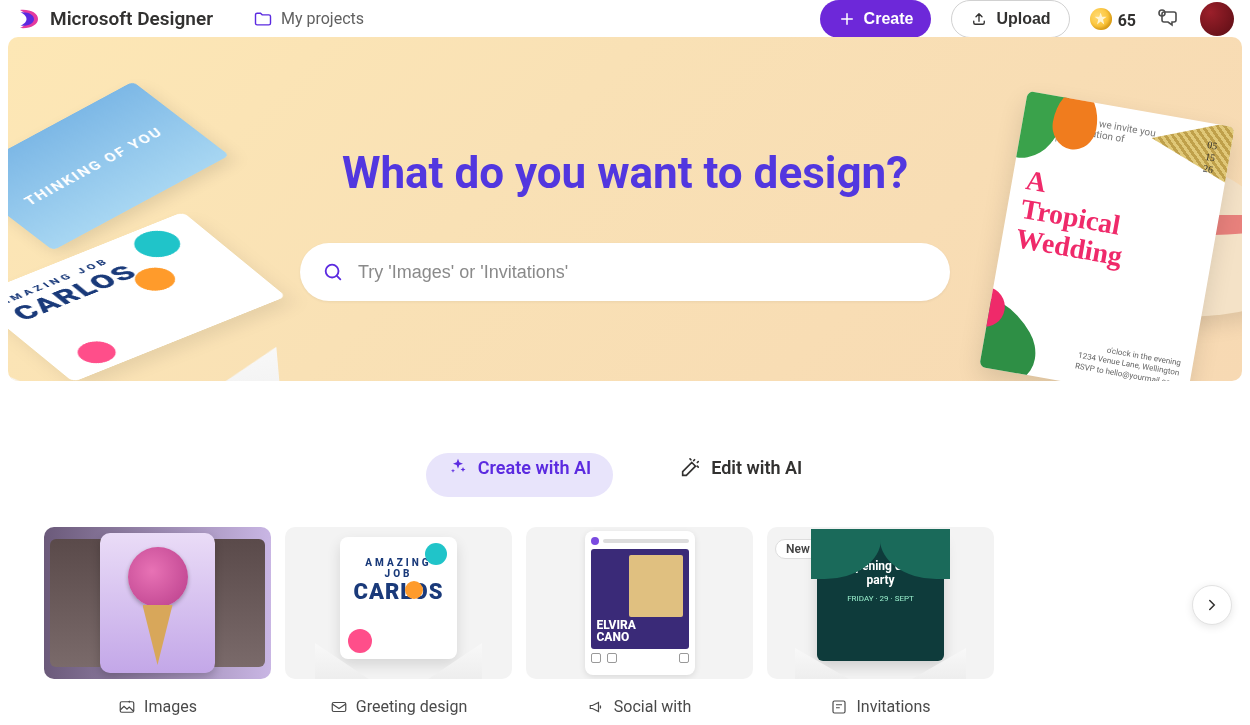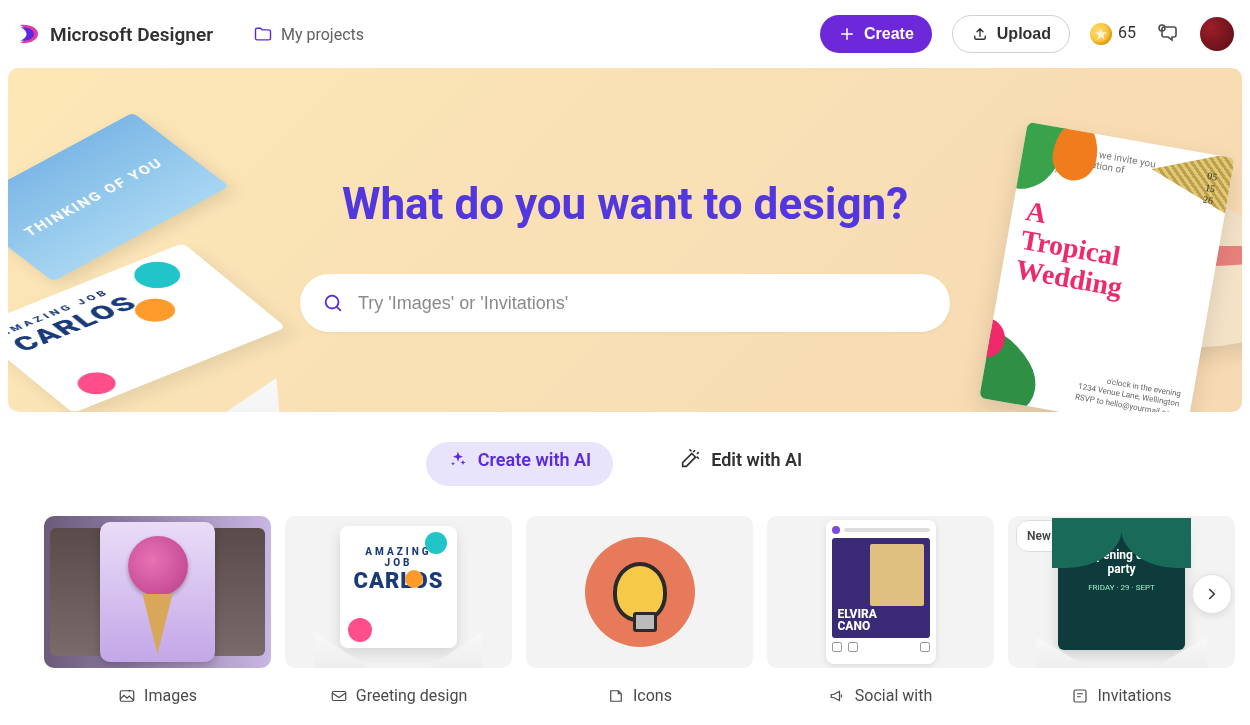--- a/index.html
+++ b/index.html
@@ -8,21 +8,21 @@
     color: #323130;
     background: #ffffff;
     width: 1250px;
     height: 725px;
     overflow: hidden;
   }
   
   .header {
     display: flex;
     align-items: center;
-    height: 68px;
+    height: 37px;
     padding: 0 16px;
     gap: 20px;
   }
   .logo-block {
     display: flex;
     align-items: center;
     gap: 10px;
   }
   .logo {
     width: 24px; height: 24px;
@@ -60,22 +60,22 @@
   .btn-primary {
     background: #6d28d9;
     color: #ffffff;
   }
   .btn-outline {
     border: 1px solid #d1d1d1;
     color: #323130;
     background: #ffffff;
   }
   .coin-pill {
-    display: inline-flex; align-items: flex-start; gap: 6px;
-    font-size: 16px; font-weight: 400;
+    display: inline-flex; align-items: flex-end; gap: 6px;
+    font-size: 16px; font-weight: 700;
     color: #323130;
   }
   .coin-ic {
     width: 22px; height: 22px; border-radius: 50%;
     background: radial-gradient(circle at 35% 35%, #ffd971, #f9b40a);
     box-shadow: inset -2px -2px 3px rgba(160,100,0,.4);
     position: relative;
   }
   .coin-ic::after{
     content:""; position:absolute; inset:5px; background:#fff4d0; clip-path: polygon(50% 0, 62% 35%, 100% 35%, 70% 58%, 80% 100%, 50% 75%, 20% 100%, 30% 58%, 0 35%, 38% 35%);
@@ -179,26 +179,27 @@
   .hat .crown{position:absolute; left:50px; right:50px; top:-30px; bottom:40px; background:#f4e2c7; border-radius:50% 50% 40% 40%/70% 70% 30% 30%; }
   .hat .band{position:absolute; left:50px; right:50px; top:18px; height:20px; background:#e8817c; border-radius:0 0 40% 40%;}
   
   .modes {
     display: flex;
     justify-content: center;
     gap: 44px;
     margin-top: 30px;
   }
   .mode {
-    display: inline-flex; align-items: flex-end; gap: 10px;
-    height: 44px; padding: 16px 22px;
+    display: inline-flex; align-items: flex-start; gap: 10px;
+    height: 44px; padding: 4px 22px;
     border-radius: 22px;
     font-size: 18px; font-weight: 600;
     color: #323130;
     cursor: pointer;
+    margin-top: 42px;
   }
   .mode.active {
     background: #E8E4FB;
     color: #5B2AE0;
   }
   .mode.active svg { color: #5B2AE0; }
   
   .carousel-wrap { position: relative; margin-top: 30px; padding: 0 44px; }
   .cards {
     display: flex;
@@ -215,23 +216,23 @@
     background: #f3f3f3;
     position: relative;
     overflow: hidden;
   }
   .card-label {
     display: flex; align-items: center; justify-content: center; gap: 8px;
     margin-top: 18px;
     font-size: 16px; color: #4a4a4a;
   }
   .badge-new {
-    position:absolute; top:4px; left:8px;
+    position:absolute; top:12px; left:8px;
     background:#fff; border:1px solid #ddd; border-radius:12px;
-    padding:8px 10px; font-size:12px; font-weight:600; color:#444;
+    padding:2px 10px; font-size:12px; font-weight:600; color:#444;
   }
   .next-btn {
     position:absolute; top:58px; right:18px;
     width:40px; height:40px; border-radius:50%;
     background:#fff; border:1px solid #e2e2e2;
     display:flex; align-items:center; justify-content:center;
     box-shadow:0 2px 8px rgba(0,0,0,.1);
     cursor:pointer; z-index:5;
   }
   
@@ -435,36 +436,20 @@
         <span class="ic">
           <svg width="18" height="18" viewBox="0 0 24 24" fill="none" stroke="#4a4a4a" stroke-width="1.6">
               <rect x="3" y="6" width="18" height="12" rx="2"></rect>
               <path d="m3 8 9 6 9-6"></path>
             </svg>
         </span>
         <span>Greeting design</span>
       </div>
     </div>
 
-    <div class="card">
-      <div class="thumb t-icons">
-        <div class="circ">
-            <div class="bulb"></div>
-          </div>
-      </div>
-      <div class="card-label">
-        <span class="ic">
-          <svg width="18" height="18" viewBox="0 0 24 24" fill="none" stroke="#4a4a4a" stroke-width="1.6">
-              <path d="M5 5h10l4 4v10H5z"></path>
-              <path d="M15 5v4h4"></path>
-            </svg>
-        </span>
-        <span>Icons</span>
-      </div>
-    </div>
 
     <div class="card">
       <div class="thumb t-social">
         <div class="phone">
           <div class="bar">
               <span class="dot"></span>
               <span class="ln"></span>
             </div>
           <div class="post">
             <div class="photo"></div>

